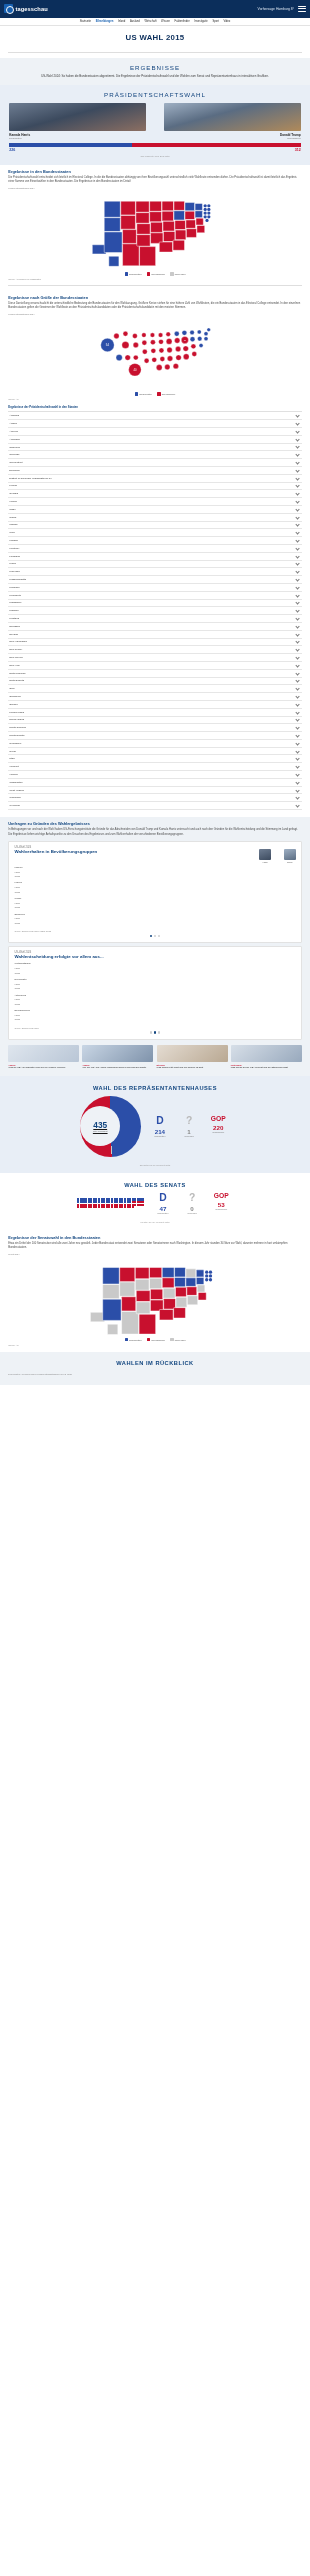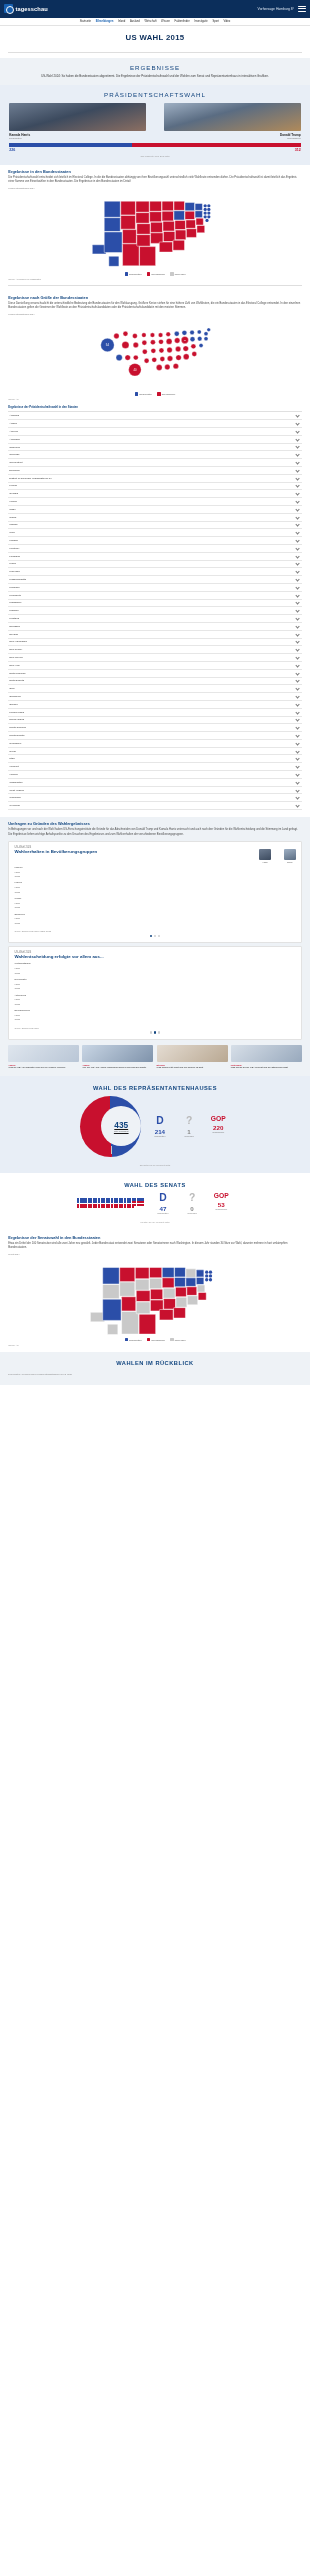--- a/index.html
+++ b/index.html
@@ -95,21 +95,21 @@
   .t1 { background: linear-gradient(140deg,#dfe6ee,#b9c6d6); }
   .t2 { background: linear-gradient(140deg,#c9d6e5,#7f93ab); }
   .t3 { background: linear-gradient(140deg,#e4dcd2,#b9a892); }
   .t4 { background: linear-gradient(140deg,#d7dfe8,#98a9bd); }
   .teaser .tk { font-size: 1.9px; color: #c8102e; font-weight: bold; margin-top: 1.6px; }
   .teaser .tt { font-size: 2.3px; line-height: 1.35; color: #222; }
 
   
   .chamber-title { text-align: center; font-size: 5.7px; font-weight: bold; color: #11457f; letter-spacing: 0.5px; padding: 8.3px 0 5.2px; }
   .donut-wrap { display: flex; align-items: center; justify-content: center; gap: 7.2px; padding-bottom: 4.1px; }
-  .donut { width: 61px; height: 61px; border-radius: 50%; display: flex; align-items: center; justify-content: flex-end; text-decoration: underline; }
+  .donut { width: 61px; height: 61px; border-radius: 50%; display: flex; align-items: center; justify-content: flex-start; text-decoration: underline; }
   .donut .hole { width: 40px; height: 40px; background: #eef2f6; border-radius: 50%; display: flex; flex-direction: column; align-items: center; justify-content: center; }
   .donut .hole .big { font-size: 8.3px; font-weight: bold; color: #11457f; }
   .donut .hole .sm { font-size: 2.1px; color: #666; }
   .tally { display: flex; gap: 6.2px; align-items: flex-start; }
   .tally .col { text-align: center; width: 23px; }
   .tally .sym { font-size: 10.3px; font-weight: bold; line-height: 1; }
   .tally .sym.d { color: #2b4ea8; }
   .tally .sym.q { color: #b9b9b9; }
   .tally .sym.r { color: #c8102e; }
   .tally .num { font-size: 6.2px; font-weight: bold; margin-top: 2.1px; }

